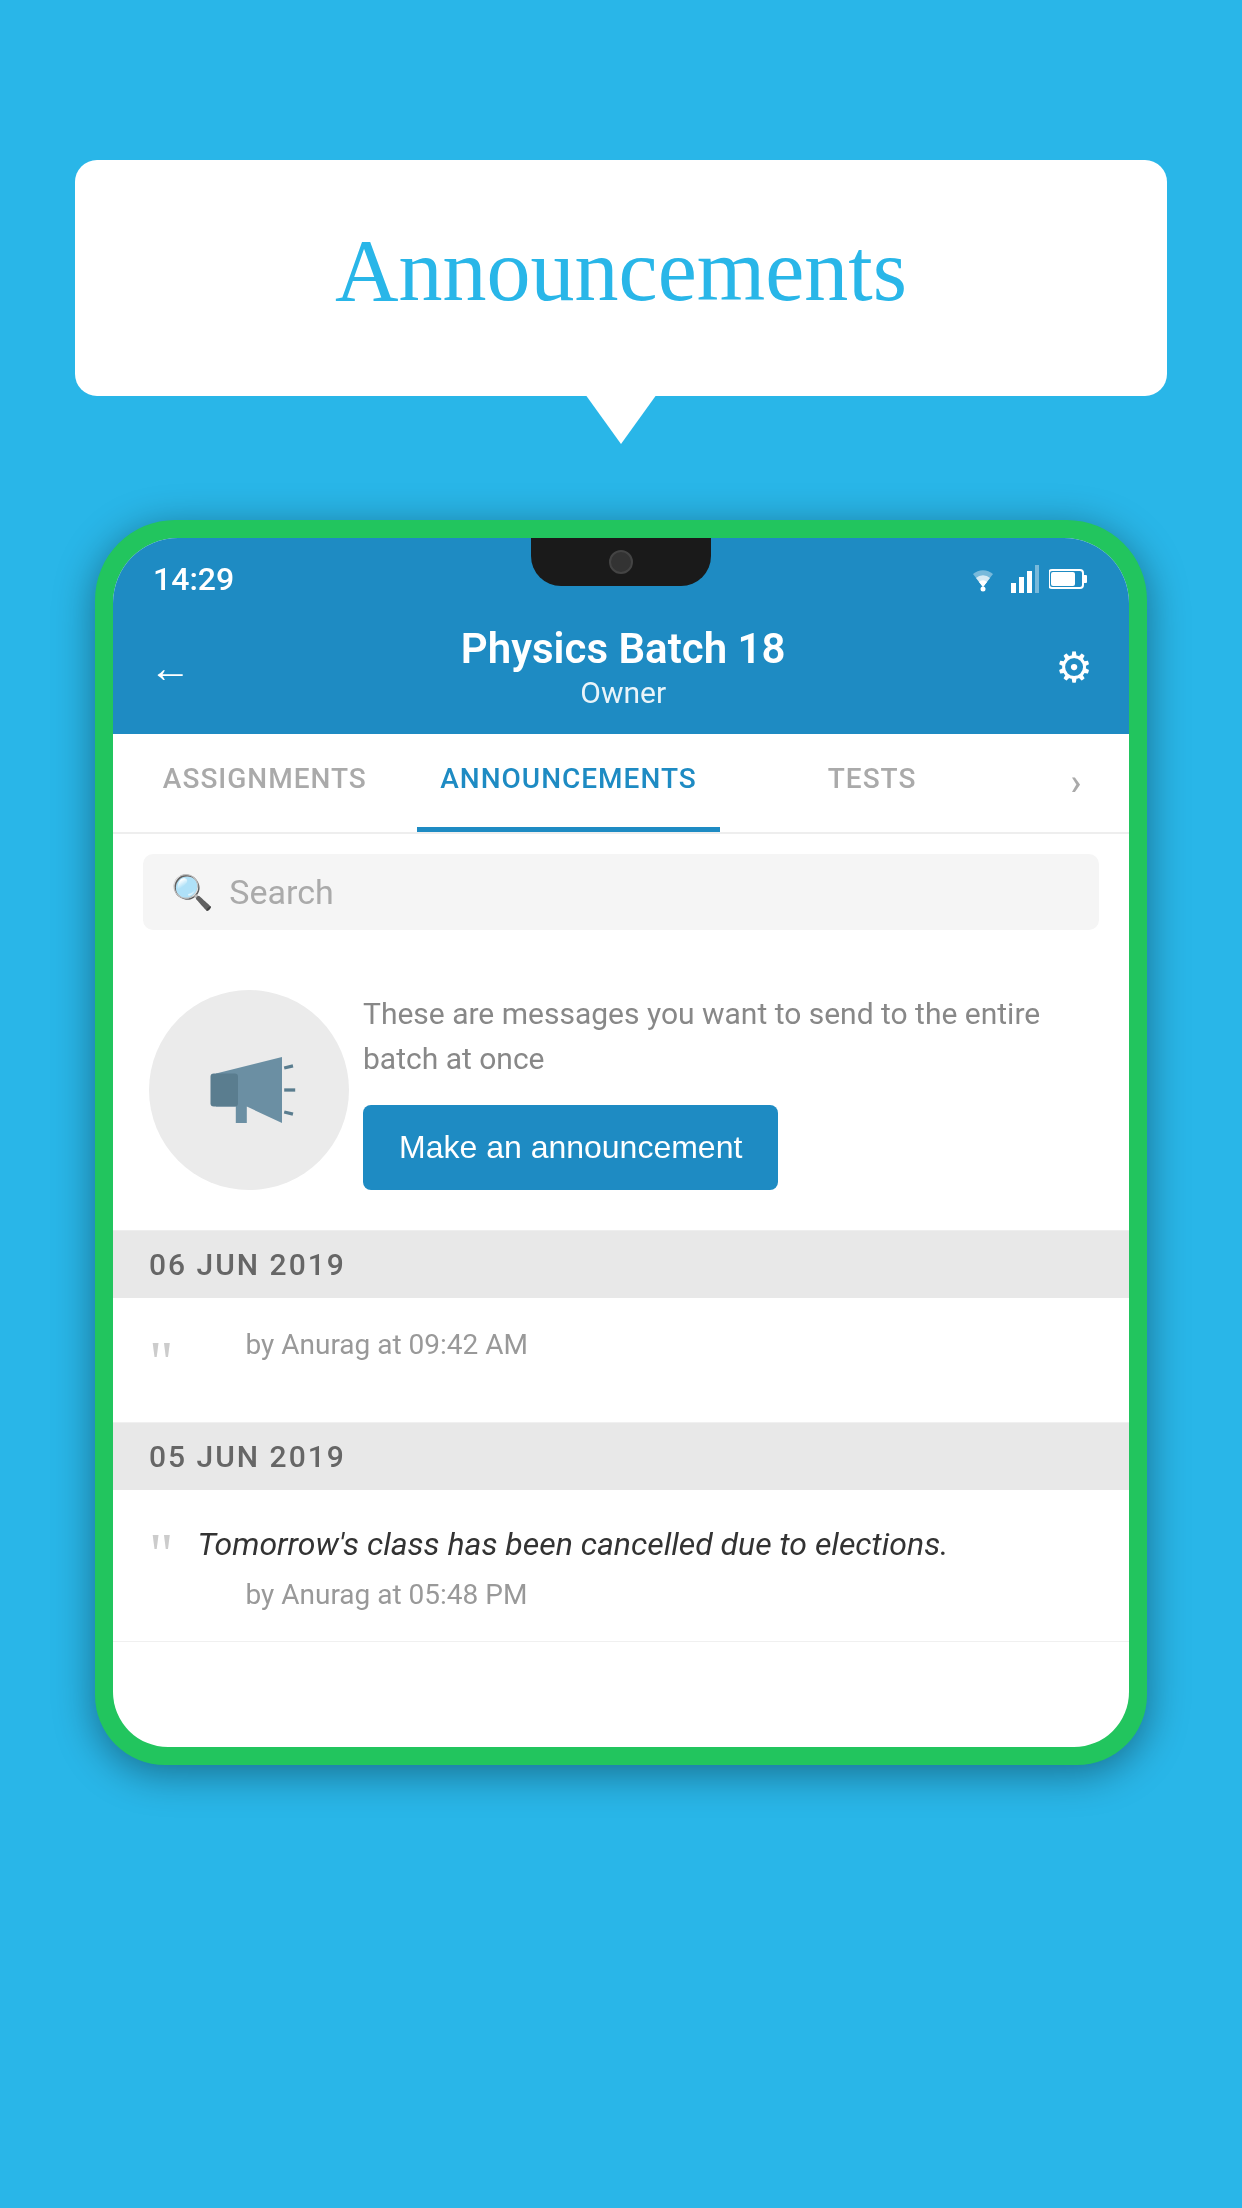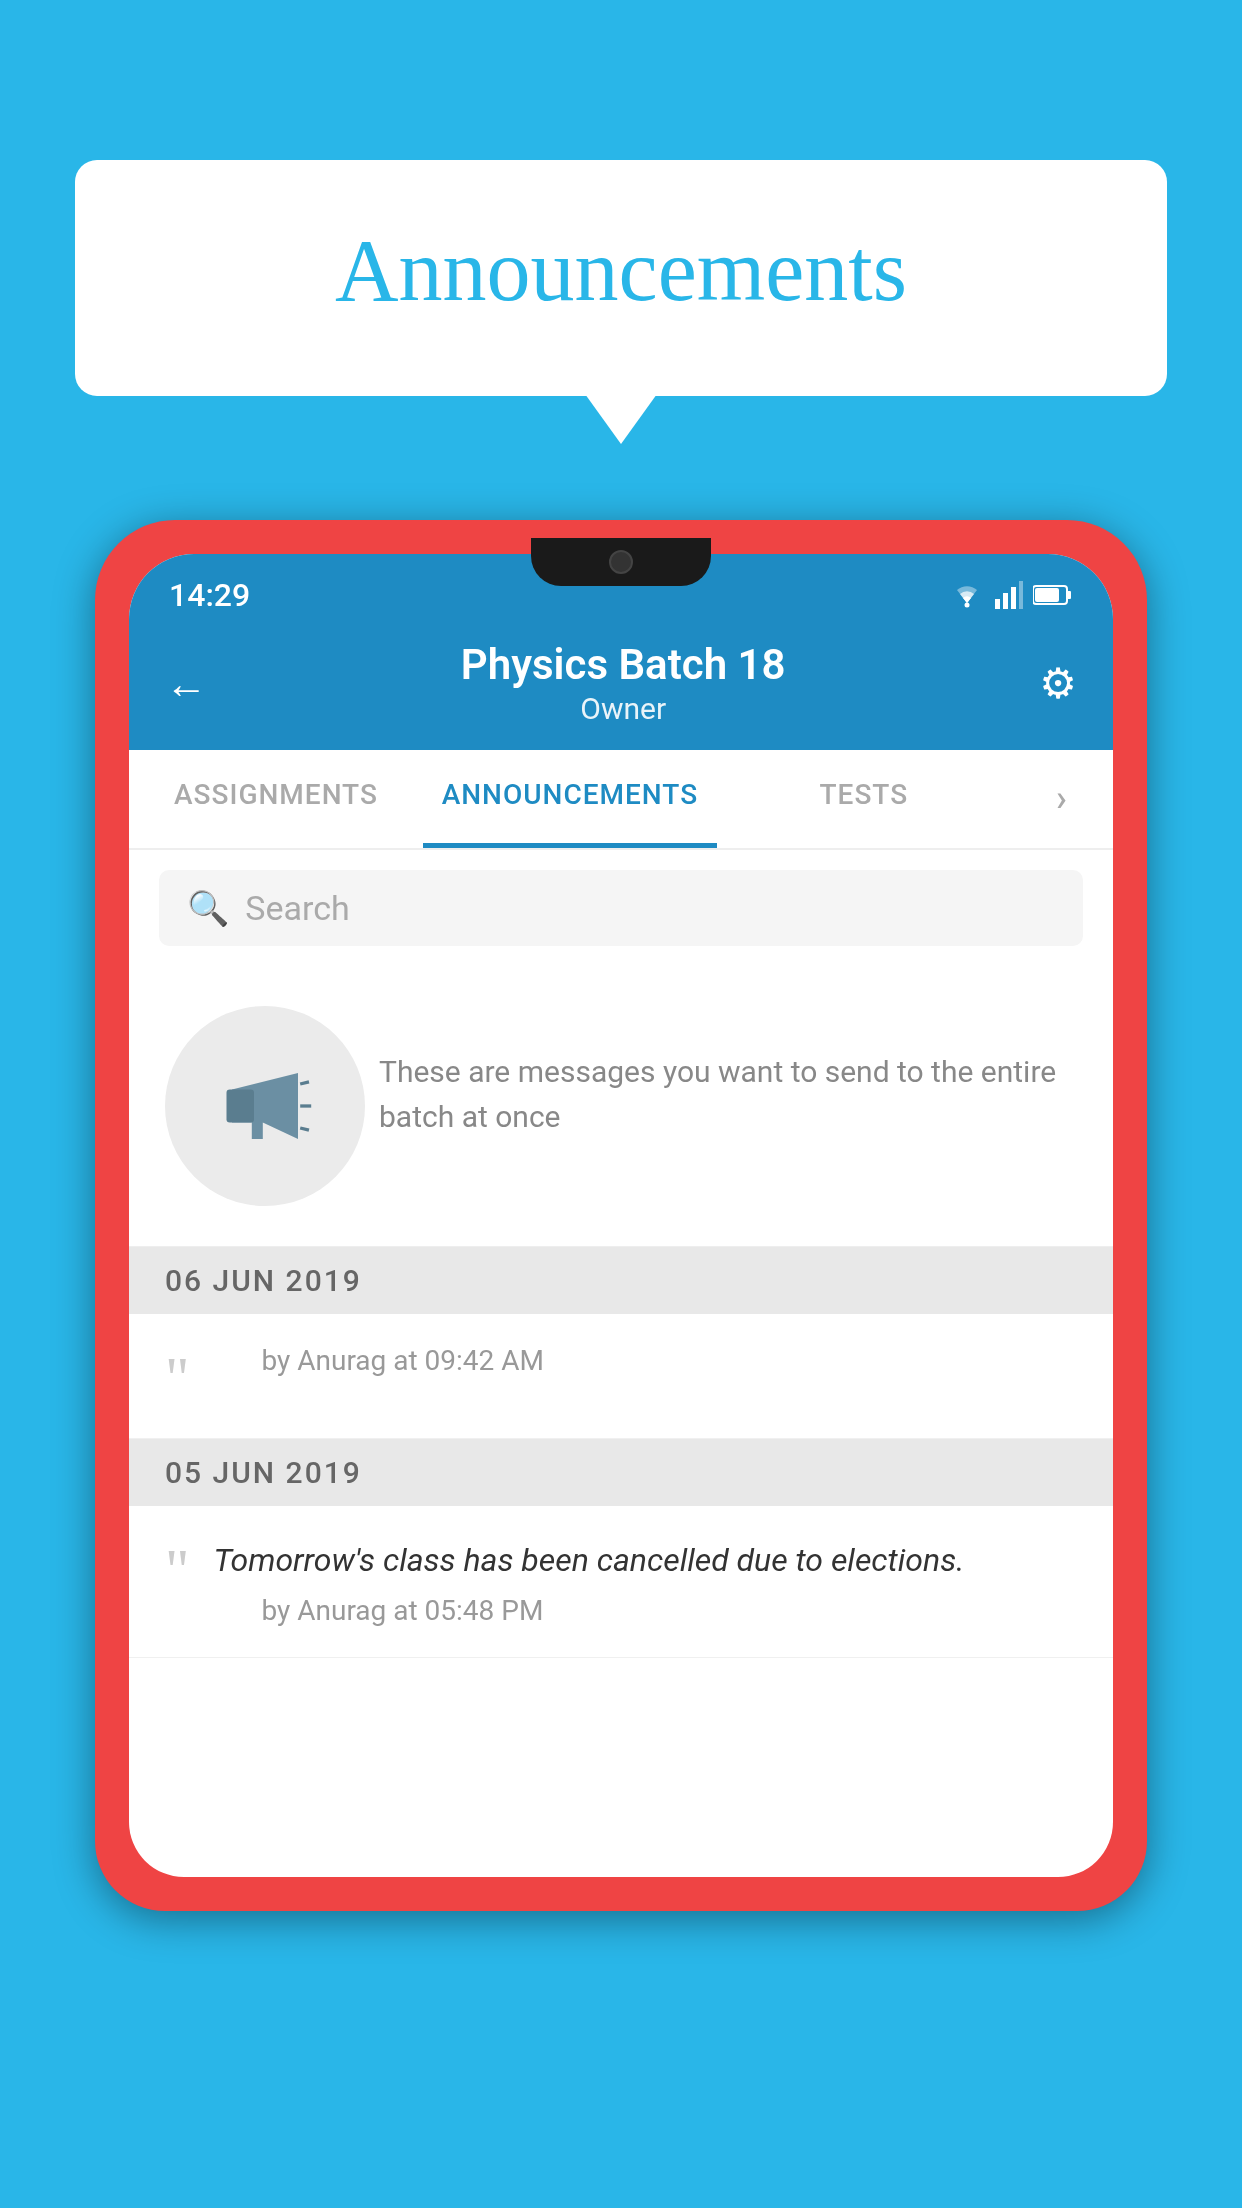--- a/index.html
+++ b/index.html
@@ -61,25 +61,25 @@
     .phone-container {
       position: absolute;
       top: 520px;
       left: 95px;
       right: 95px;
       bottom: 0;
       z-index: 20;
     }
 
     .phone-outer {
-      background: #ef4444;
+      background: #22c55e;
       border-radius: 80px 80px 70px 70px;
-      padding: 34px;
+      padding: 18px;
       width: 100%;
-      height: 1391px;
+      height: 1245px;
       position: relative;
       box-shadow: 0 8px 40px rgba(0,0,0,0.4);
     }
 
     
     .phone-notch {
       position: absolute;
       top: 18px;
       left: 50%;
       transform: translateX(-50%);
@@ -414,20 +414,21 @@
           <svg width="110" height="110" viewBox="0 0 100 100">
             <polygon points="20,35 20,65 38,65 38,80 48,80 48,65 80,80 80,20" fill="#6b8fa3"></polygon>
             <rect x="15" y="35" width="25" height="30" rx="3" fill="#5a7d8f"></rect>
             <line x1="82" y1="30" x2="90" y2="28" stroke="#5a7d8f" stroke-width="3"></line>
             <line x1="82" y1="50" x2="92" y2="50" stroke="#5a7d8f" stroke-width="3"></line>
             <line x1="82" y1="70" x2="90" y2="72" stroke="#5a7d8f" stroke-width="3"></line>
           </svg>
         </div>
         <div class="promo-right">
           <div class="promo-desc">These are messages you want to send to the entire batch at once</div>
+          <button class="make-announcement-btn">Make an announcement</button>
         </div>
       </div>
 
       <div class="date-separator">
         <span class="date-sep-text">06  JUN  2019</span>
       </div>
 
       <div class="announcement-item">
         <div class="quote-icon">"</div>
         <div class="announcement-content">

